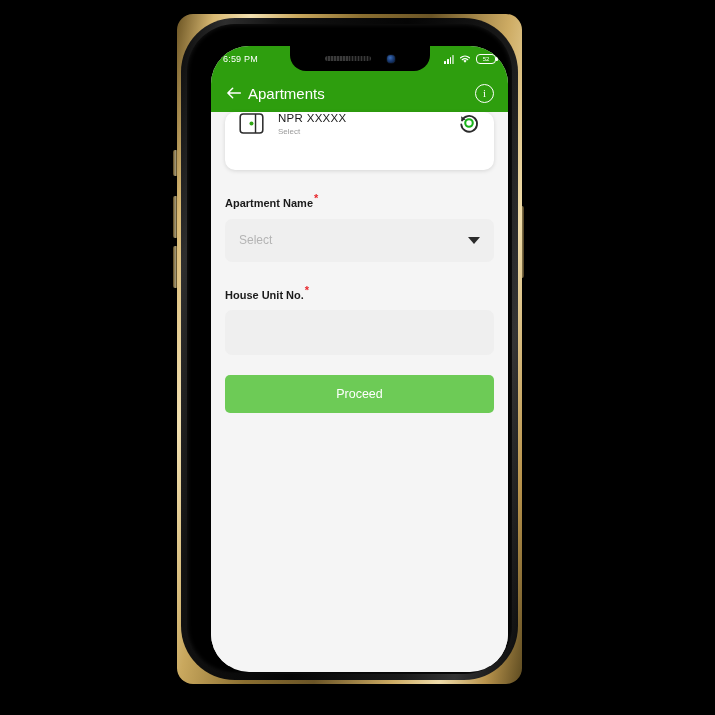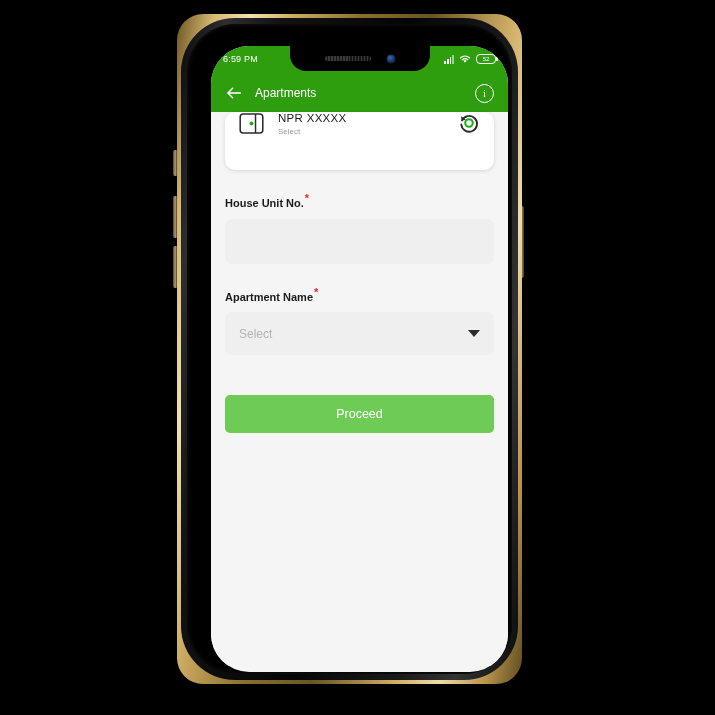--- a/index.html
+++ b/index.html
@@ -8,21 +8,21 @@
     background:#000;
     font-family:"Liberation Sans", sans-serif;
     overflow:hidden;
   }
   #stage { position:relative; width:715px; height:715px; background:#000; }
 
   
   .phone-outer{
     position:absolute; left:177px; top:14px;
     width:345px; height:670px;
-    border-radius:26px;
+    border-radius:16px;
     background:linear-gradient(100deg,#6b5423 0%,#d8b872 8%,#f2e0b0 16%,#c9a85e 26%,#8a6e30 40%,#6a5426 55%,#cdab63 72%,#efdcaa 82%,#b8934c 92%,#5c4a20 100%);
     box-shadow:0 0 12px rgba(0,0,0,.9);
   }
   .phone-mid{
     position:absolute; left:4px; top:4px; right:4px; bottom:4px;
     border-radius:54px;
     background:linear-gradient(100deg,#0a0a0a 0%,#2e2e2e 10%,#121212 22%,#050505 50%,#1a1a1a 74%,#343434 86%,#0b0b0b 100%);
   }
   .phone-inner{
     position:absolute; left:6px; top:6px; right:6px; bottom:6px;
@@ -81,21 +81,21 @@
   .camera{ width:8px; height:8px; border-radius:50%;
     background:radial-gradient(circle at 40% 35%,#3b6db5 0%,#1b3d77 45%,#06142c 100%);
     box-shadow:0 0 1px rgba(90,140,210,.9); }
 
   
   .appbar{
     height:42px; background:#2e9e0e;
     display:flex; align-items:center; padding:0 14px; color:#fff;
   }
   .back-arrow{ width:18px; height:18px; position:relative; cursor:pointer; }
-  .appbar-title{ font-size:12px; margin-left:12px; flex:1; }
+  .appbar-title{ font-size:15px; margin-left:5px; flex:1; }
   .info-icon{
     width:19px; height:19px; border:1.6px solid #fff; border-radius:50%;
     display:flex; align-items:center; justify-content:center;
     font-size:11px; font-family:"Liberation Serif", serif; line-height:1; cursor:pointer;
   }
 
   
   .banner{ position:relative; background:#2e9e0e; height:30px; }
   .body-wrap{ position:relative; background:#f5f5f5; padding:0 14px 0 14px; min-height:554px; }
   .balance-card{
@@ -120,21 +120,21 @@
   }
   .select-value{ flex:1; font-size:12px; color:#b4b4b4; }
   .chevron{ width:0; height:0; border-left:6px solid transparent;
     border-right:6px solid transparent; border-top:7px solid #2b2b2b; }
   .text-input{
     margin-top:10px; height:45px; background:#efefef; border-radius:7px;
     border:none; outline:none; width:100%; padding:0 14px;
     font-family:"Liberation Sans", sans-serif; font-size:12px; color:#2b2b2b;
   }
   .proceed-btn{
-    margin-top:40px; width:100%; height:38px; border:none; cursor:pointer;
+    margin-top:20px; width:100%; height:38px; border:none; cursor:pointer;
     background:#6dcb56; color:#fff; border-radius:5px;
     font-family:"Liberation Sans", sans-serif; font-size:12.5px;
   }
 </style>
 </head>
 <body>
 
 <div id="stage">
 
   <div class="btn-side btn-left" style="top:150px;height:26px;"></div>
@@ -200,34 +200,34 @@
               <svg class="refresh-icon" viewBox="0 0 24 24">
                 <path d="M4.4 9.2 A8.6 8.6 0 1 1 3.6 13.6" stroke="#2b2b2b" stroke-width="2" fill="none" stroke-linecap="round"></path>
                 <path d="M8.6 8.2 L3.9 9.5 L3.3 4.6 Z" fill="#2b2b2b"></path>
                 <circle cx="12" cy="12" r="4.1" fill="none" stroke="#19b319" stroke-width="2.3"></circle>
               </svg>
             </div>
 
             
             <div class="field-group">
               <div class="field-label">
-                <span>House Unit No.</span><span class="req">*</span>
-              </div>
-              <input class="text-input" type="text" placeholder="" value="" style="">
-            </div>
-
-            
-            <div class="field-group">
-              <div class="field-label">
                 <span>Apartment Name</span><span class="req">*</span>
               </div>
               <div class="select-box">
                 <div class="select-value">Select</div>
                 <div class="chevron"></div>
               </div>
+            </div>
+
+            
+            <div class="field-group">
+              <div class="field-label">
+                <span>House Unit No.</span><span class="req">*</span>
+              </div>
+              <input class="text-input" type="text" placeholder="" value="" style="">
             </div>
 
             
             <button class="proceed-btn">Proceed</button>
 
           </div>
         </div>
       </div>
     </div>
   </div>

